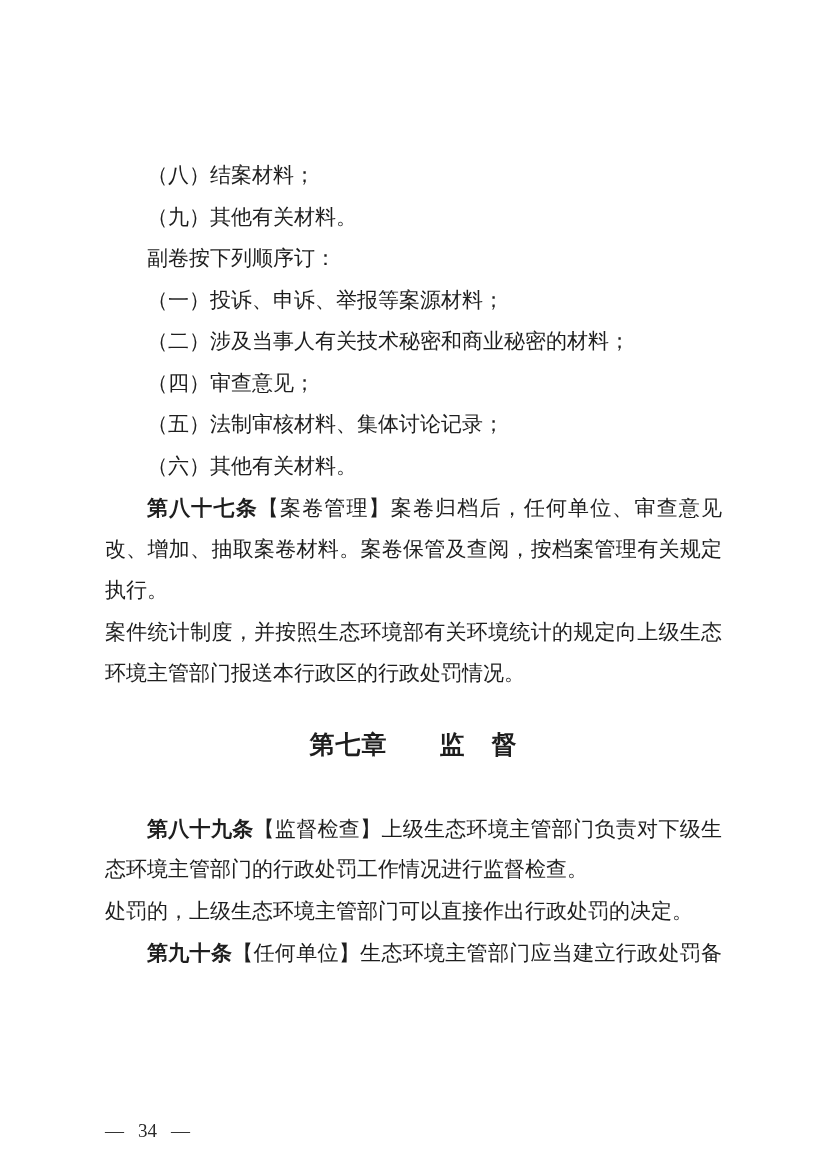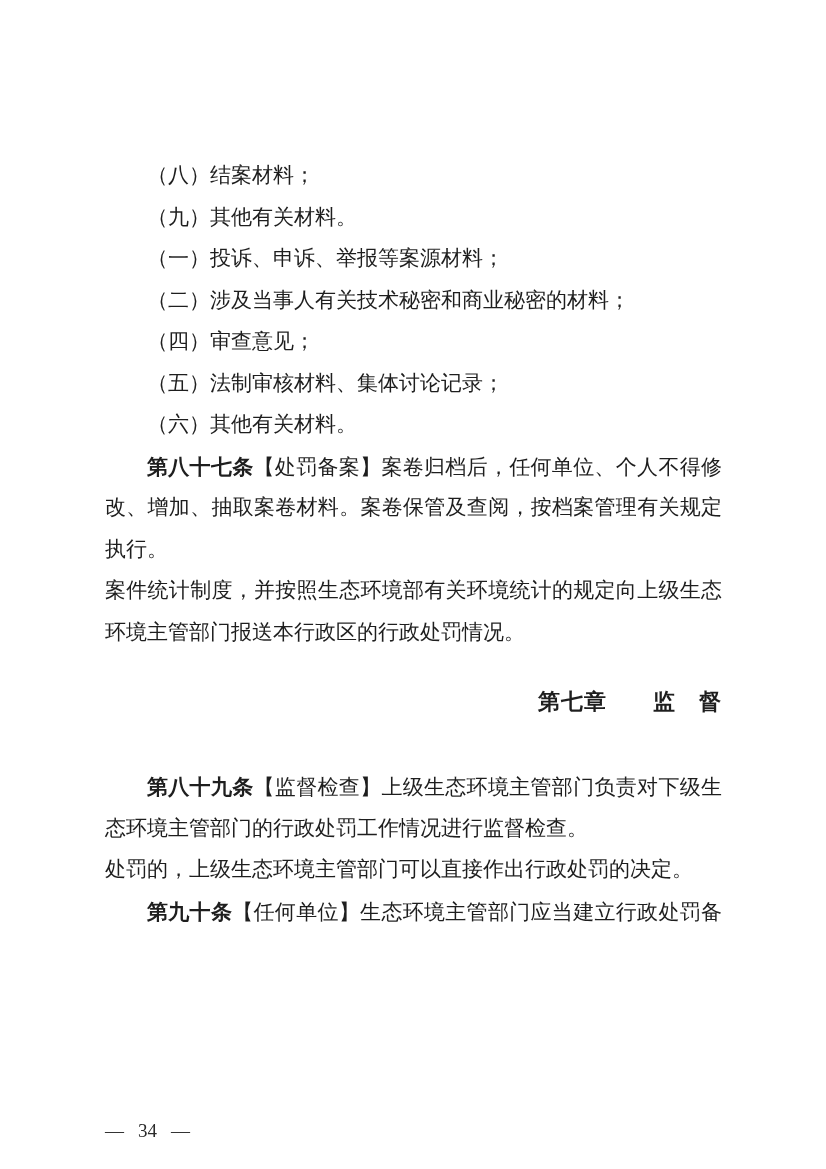--- a/index.html
+++ b/index.html
@@ -41,22 +41,22 @@
   }
   .art-num {
     font-weight: bold;
     font-family: "Liberation Sans", "DejaVu Sans", sans-serif;
   }
   .chapter {
     height: 42px;
     line-height: 42px;
     margin-top: 28px;
     margin-bottom: 43px;
-    text-align: right;
-    font-size: 22px;
+    text-align: center;
+    font-size: 25px;
     font-weight: bold;
     font-family: "Liberation Sans", "DejaVu Sans", sans-serif;
     letter-spacing: 1px;
     white-space: nowrap;
   }
   .footer {
     position: absolute;
     left: 105px;
     top: 1078px;
     font-size: 19px;
@@ -71,28 +71,29 @@
 </style>
 </head>
 <body>
 
 <div class="page">
 
   <div class="text-block">
 
     <div class="line indent">（八）结案材料；</div>
     <div class="line indent">（九）其他有关材料。</div>
+    <div class="line indent">副卷按下列顺序订：</div>
     <div class="line indent">（一）投诉、申诉、举报等案源材料；</div>
     <div class="line indent">（二）涉及当事人有关技术秘密和商业秘密的材料；</div>
     <div class="line indent">（四）审查意见；</div>
     <div class="line indent">（五）法制审核材料、集体讨论记录；</div>
     <div class="line indent">（六）其他有关材料。</div>
 
     <div class="line indent jfull">
-      <span class="art-num">第八十七条</span><span>【处罚备案】案卷归档后，任何单位、个人不得修</span>
+      <span class="art-num">第八十七条</span><span>【案卷管理】案卷归档后，任何单位、审查意见</span>
     </div>
     <div class="line jfull">改、增加、抽取案卷材料。案卷保管及查阅，按档案管理有关规定</div>
     <div class="line">执行。</div>
 
     <div class="line jfull">案件统计制度，并按照生态环境部有关环境统计的规定向上级生态</div>
     <div class="line">环境主管部门报送本行政区的行政处罚情况。</div>
 
     <div class="chapter">第七章　　监　督</div>
 
     <div class="line indent jfull">

